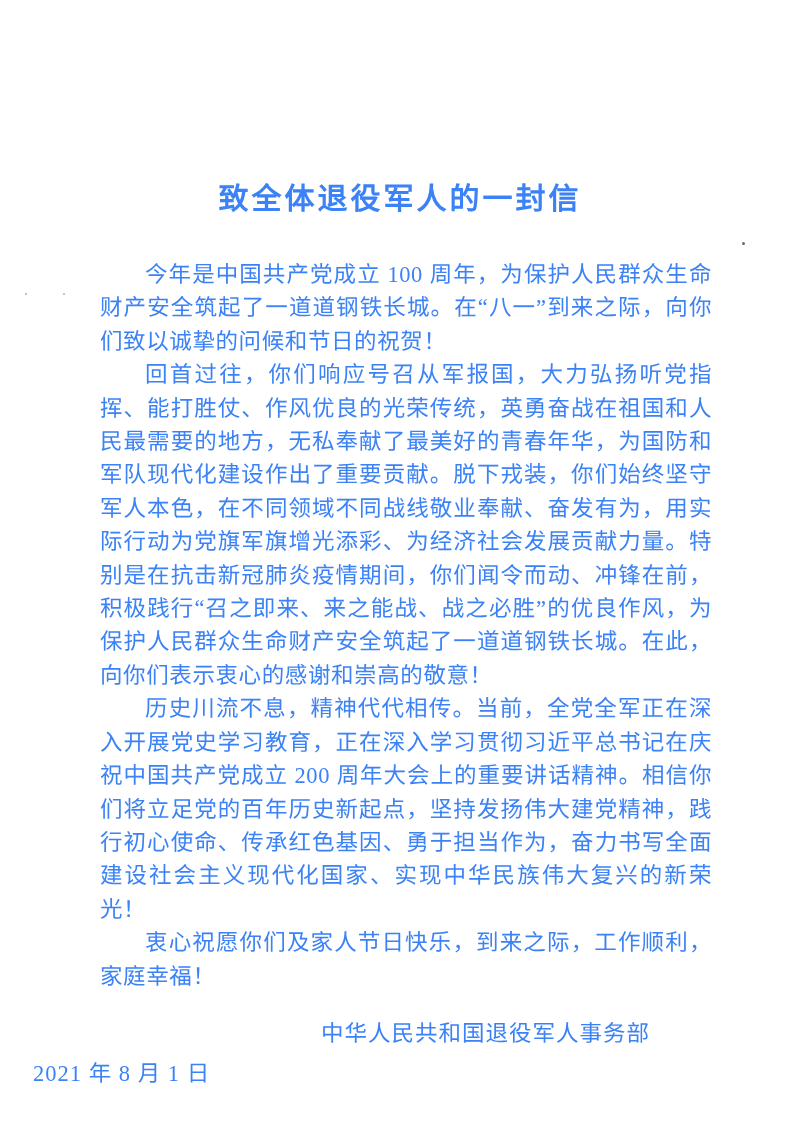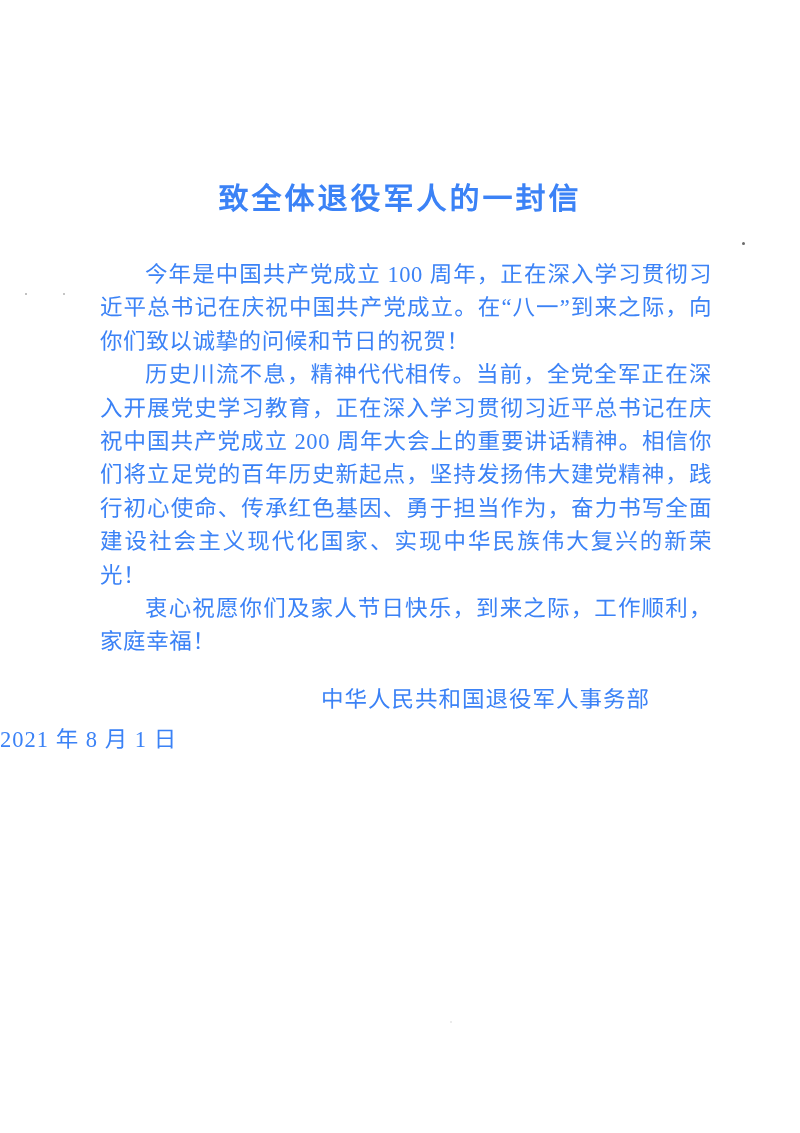--- a/index.html
+++ b/index.html
@@ -35,20 +35,21 @@
     font-size: 22.5px;
     line-height: 33.4px;
     letter-spacing: 0.6px;
     text-align: justify;
     text-indent: 2em;
   }
   .signature-block {
     margin-top: 24px;
     font-size: 22.5px;
     letter-spacing: 1px;
+    margin-left: 33px;
   }
   .signature-line {
     text-align: right;
     padding-right: 150px;
     line-height: 33px;
   }
   .date-line {
     margin-top: 7px;
     padding-right: 210px;
     line-height: 33px;
@@ -64,21 +65,22 @@
   .speck-4 { left: 450px; top: 1021px; width: 2px; height: 2px; opacity: 0.18; }
 </style>
 </head>
 <body>
 
 <div class="page">
 
   <h1 class="title">致全体退役军人的一封信</h1>
 
   <div class="letter-body">
-    <p>今年是中国共产党成立 100 周年，正在深入学习贯彻习近平总书记在庆祝中国共产党成立。在“八一”到来之际，向你们致以诚挚的问候和节日的祝贺！</p>
+    <p>今年是中国共产党成立 100 周年，为保护人民群众生命财产安全筑起了一道道钢铁长城。在“八一”到来之际，向你们致以诚挚的问候和节日的祝贺！</p>
+    <p>回首过往，你们响应号召从军报国，大力弘扬听党指挥、能打胜仗、作风优良的光荣传统，英勇奋战在祖国和人民最需要的地方，无私奉献了最美好的青春年华，为国防和军队现代化建设作出了重要贡献。脱下戎装，你们始终坚守军人本色，在不同领域不同战线敬业奉献、奋发有为，用实际行动为党旗军旗增光添彩、为经济社会发展贡献力量。特别是在抗击新冠肺炎疫情期间，你们闻令而动、冲锋在前，积极践行“召之即来、来之能战、战之必胜”的优良作风，为保护人民群众生命财产安全筑起了一道道钢铁长城。在此，向你们表示衷心的感谢和崇高的敬意！</p>
     <p>历史川流不息，精神代代相传。当前，全党全军正在深入开展党史学习教育，正在深入学习贯彻习近平总书记在庆祝中国共产党成立 200 周年大会上的重要讲话精神。相信你们将立足党的百年历史新起点，坚持发扬伟大建党精神，践行初心使命、传承红色基因、勇于担当作为，奋力书写全面建设社会主义现代化国家、实现中华民族伟大复兴的新荣光！</p>
     <p>衷心祝愿你们及家人节日快乐，到来之际，工作顺利，家庭幸福！</p>
   </div>
 
   <div class="signature-block">
     <div class="signature-line">中华人民共和国退役军人事务部</div>
     <div class="date-line">2021 年 8 月 1 日</div>
   </div>
 
   <div class="speck speck-1"></div>

